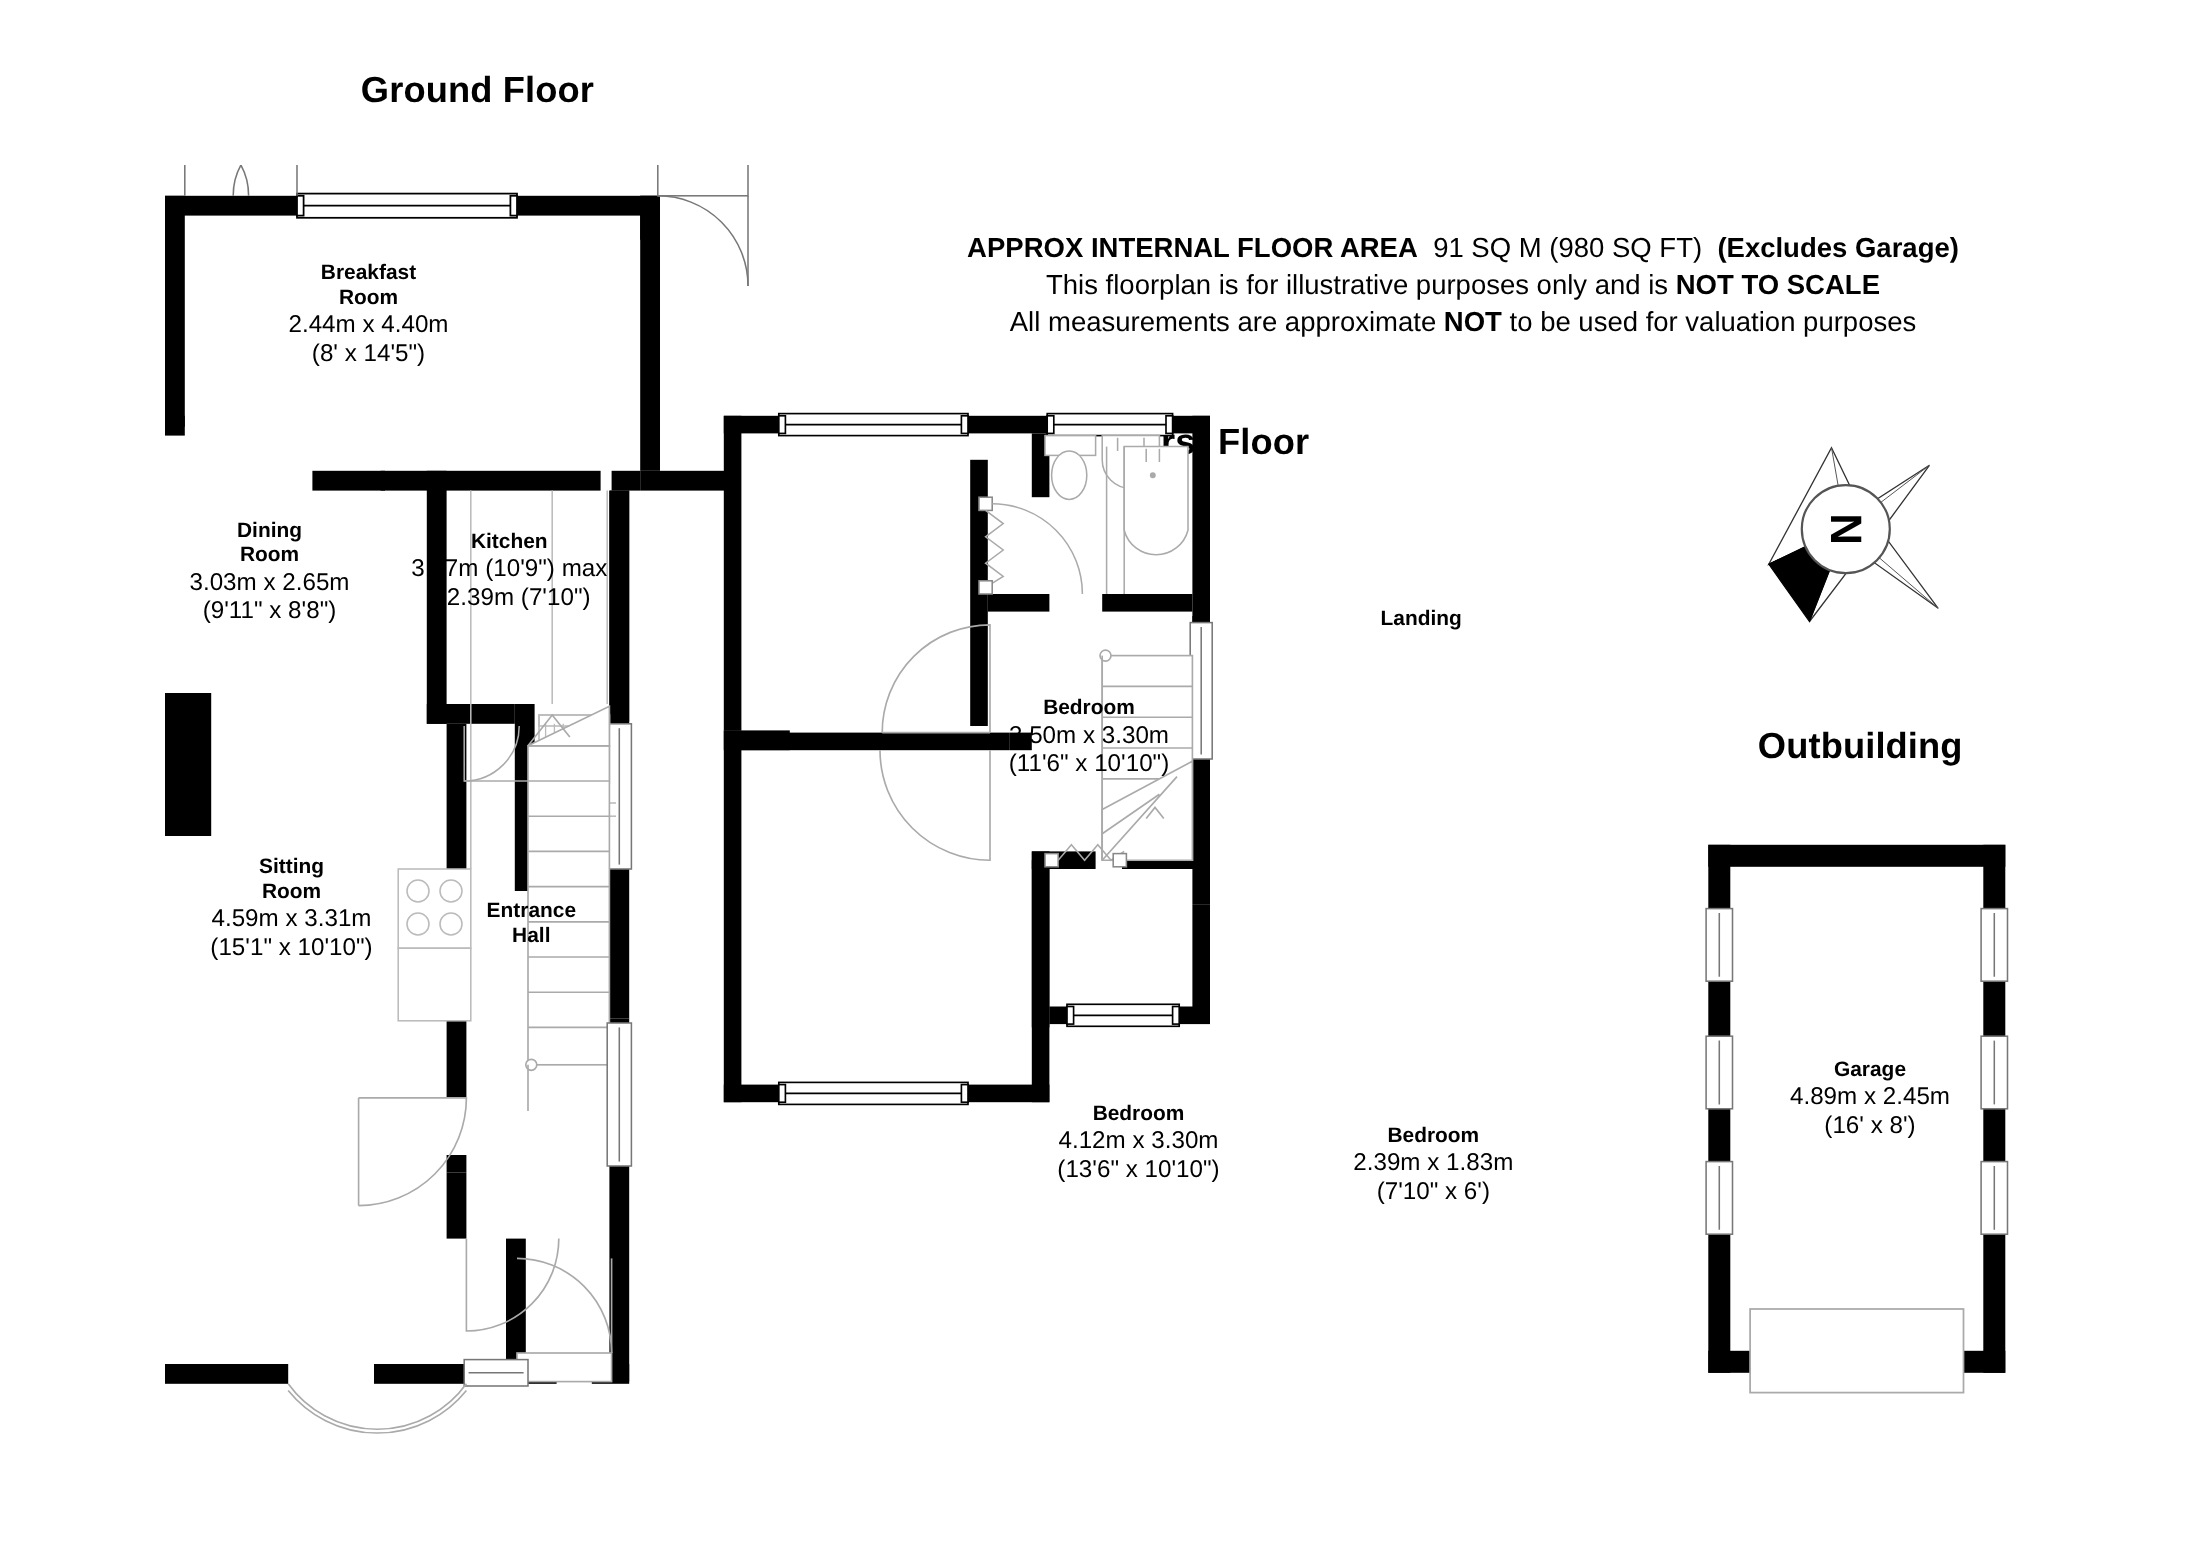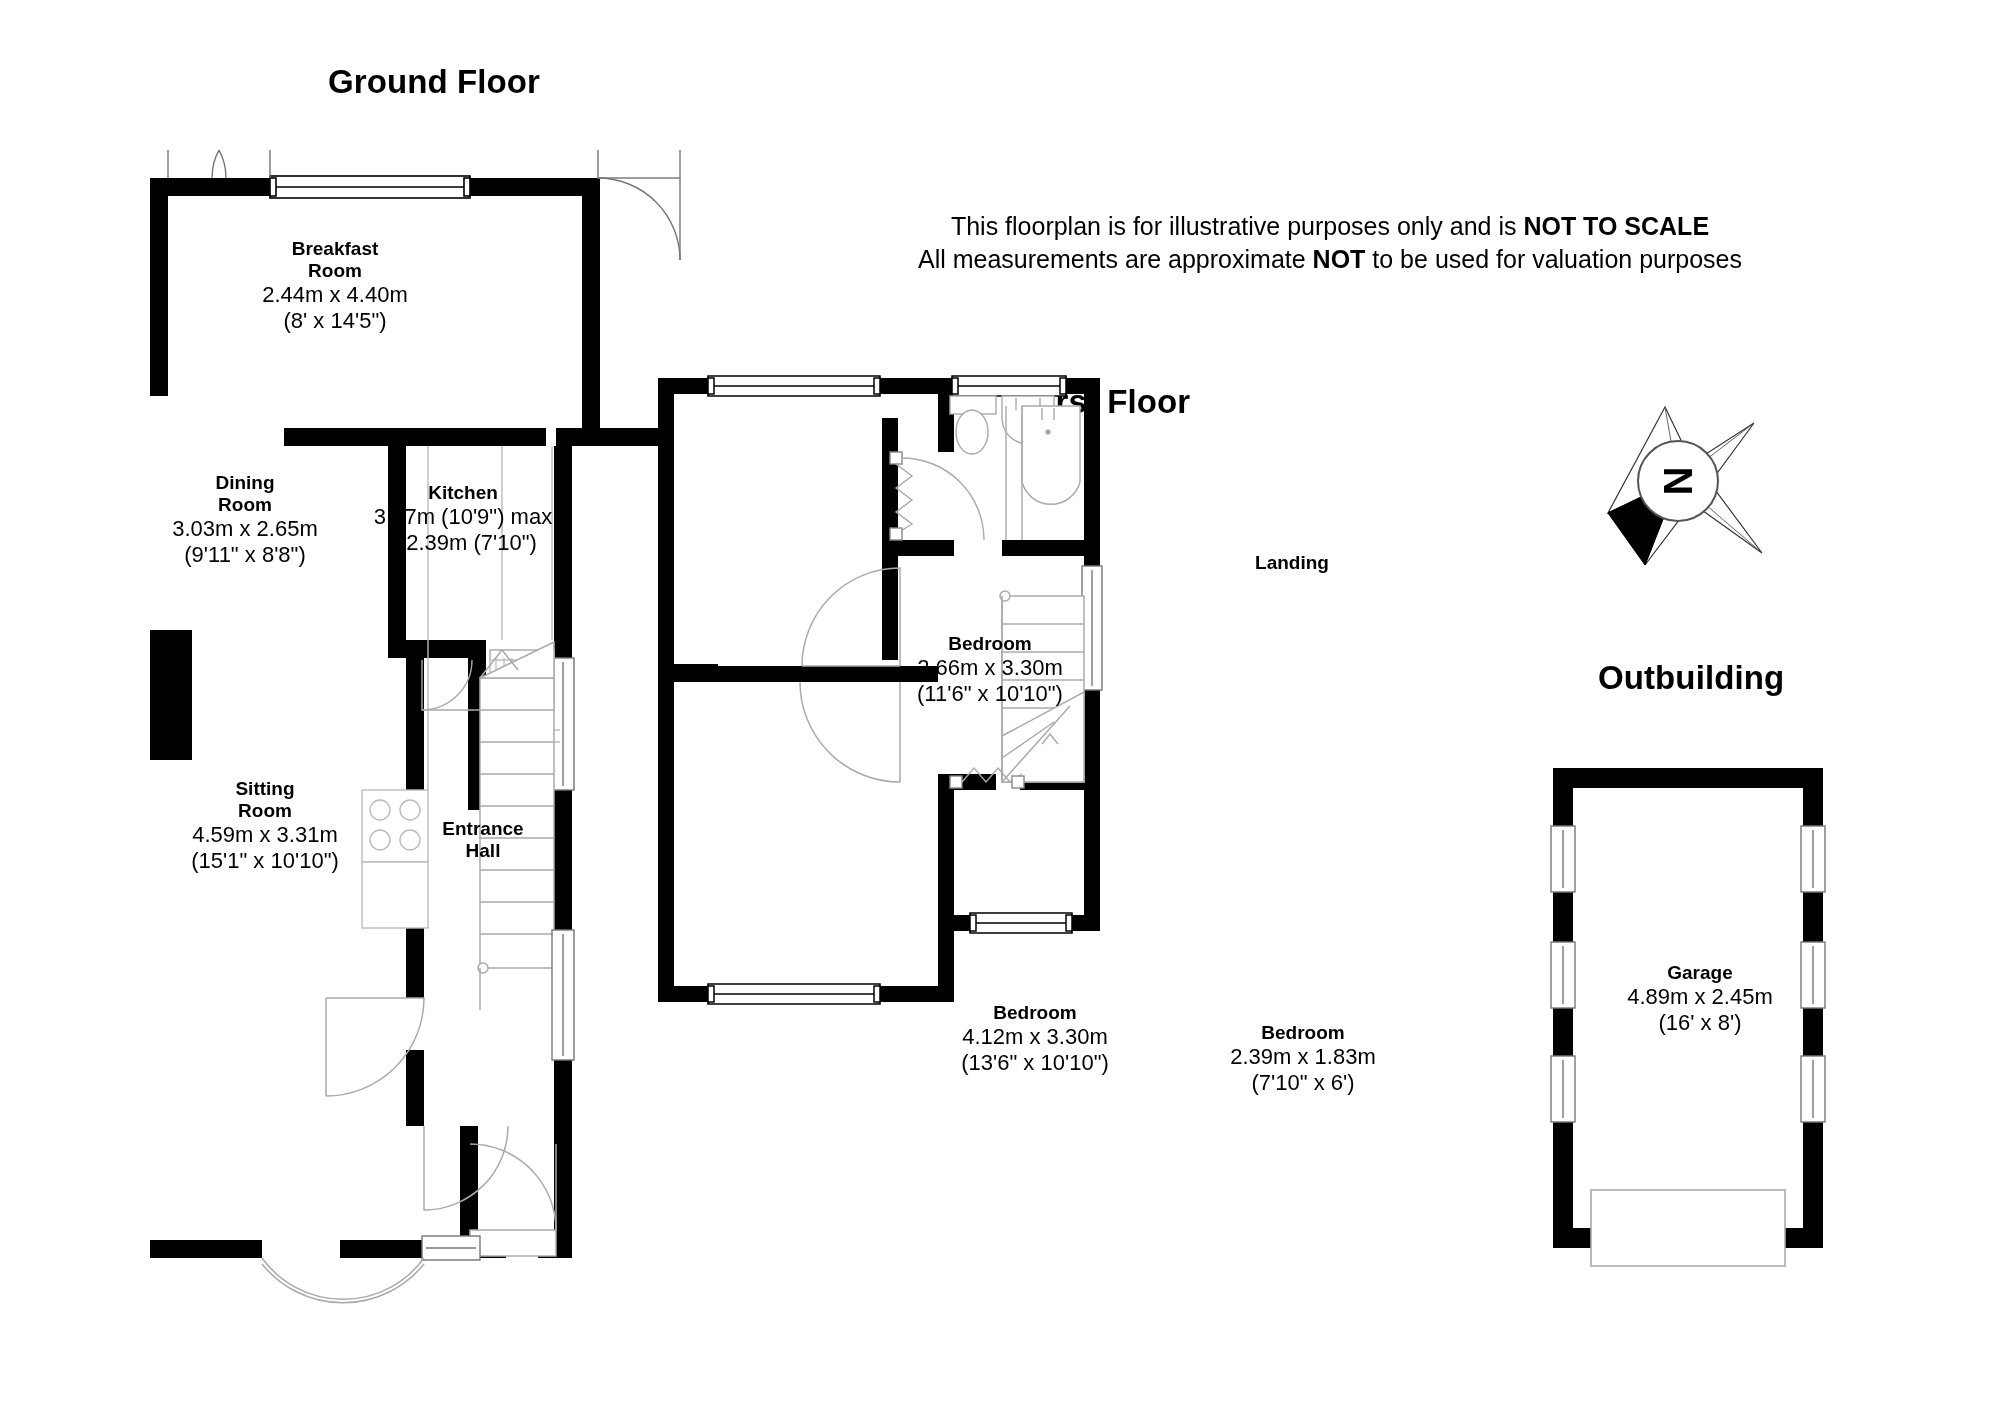--- a/index.html
+++ b/index.html
@@ -70,20 +70,23 @@
   svg { display: block; }
   .plan { position: absolute; }
 </style>
 </head>
 <body>
 
 <div id="page">
 
 
   <div id="notes" class="abs">
+    <div class="nline">
+      <b>APPROX INTERNAL FLOOR AREA</b>&nbsp;&nbsp;<span class="reg">91 SQ M (980 SQ FT)</span>&nbsp;&nbsp;<b>(Excludes Garage)</b>
+    </div>
     <div class="nline">
       <span class="reg">This floorplan is for illustrative purposes only and is</span>&nbsp;<b>NOT TO SCALE</b>
     </div>
     <div class="nline">
       <span class="reg">All measurements are approximate</span>&nbsp;<b>NOT</b>&nbsp;<span class="reg">to be used for valuation purposes</span>
     </div>
   </div>
 
   <div class="abs floor-title" style="left:328px; top:63px;">Ground Floor</div>
   <div class="abs floor-title" style="left:1026px; top:383px;">First Floor</div>
@@ -440,21 +443,21 @@
       <g stroke="#aaa" stroke-width="1.4" fill="none">
         <rect x="300" y="406" width="12" height="12" fill="#fff" stroke="#888"></rect>
         <path d="M312,412 L324,398 L336,412 L348,398 L360,412 L372,404"></path>
         <rect x="362" y="406" width="12" height="12" fill="#fff" stroke="#888"></rect>
       </g>
     </svg>
   </div>
 
   <div class="abs room-block" style="left:855px; top:633px; width:270px;">
     <div class="room-label">Bedroom</div>
-    <div class="room-dims">2.66m x 3.30m</div>
+    <div class="room-dims">3.50m x 3.30m</div>
     <div class="room-dims">(11'6" x 10'10")</div>
   </div>
 
 
   <div class="abs room-block" style="left:1202px; top:552px; width:180px;">
     <div class="room-label">Landing</div>
   </div>
 
   <div class="abs room-block" style="left:900px; top:1002px; width:270px;">
     <div class="room-label">Bedroom</div>

